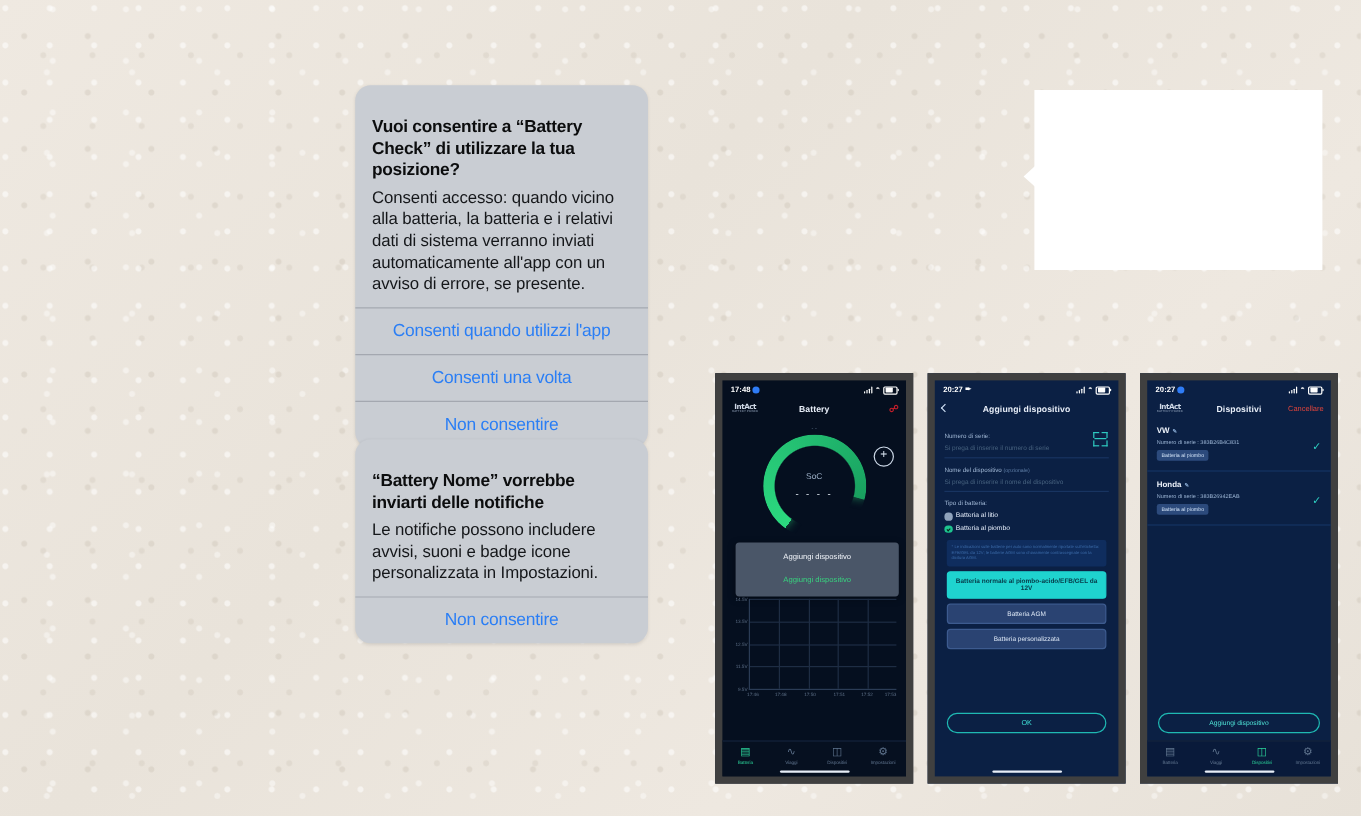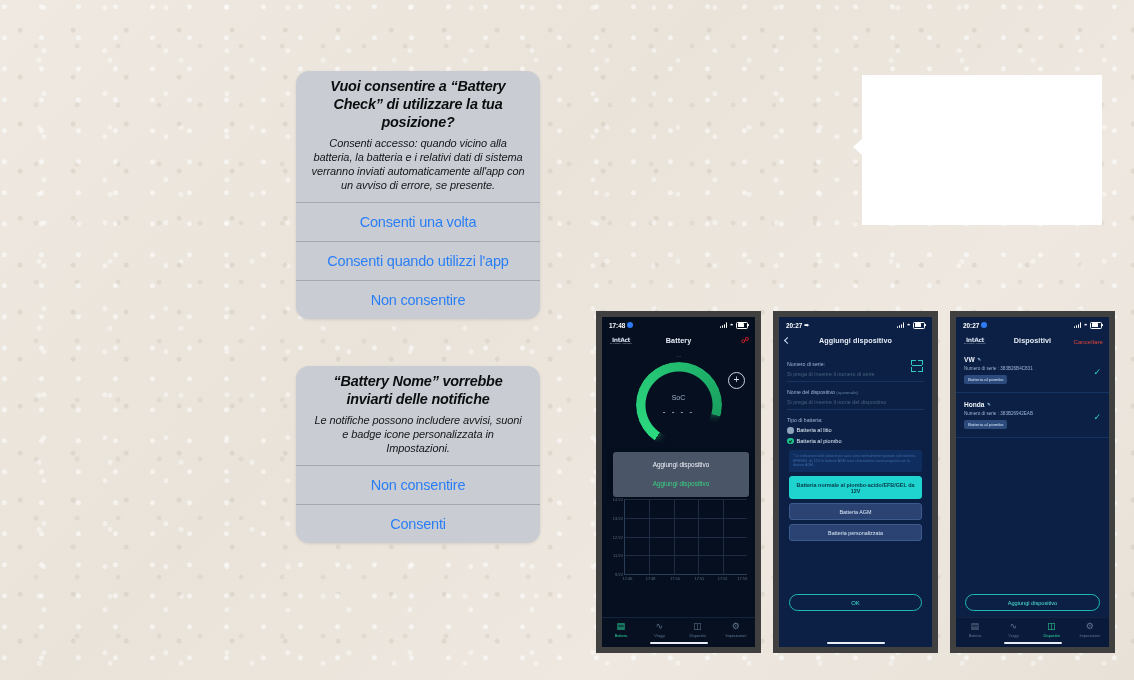--- a/index.html
+++ b/index.html
@@ -25,28 +25,28 @@
 
   
   .ios-alert{
     position:absolute;
     width:244px;
     background:#c9cdd3;
     border-radius:13px;
     overflow:hidden;
     box-shadow:0 1px 3px rgba(0,0,0,.10);
   }
-  .ios-alert .body{padding:6px 14px 10px;text-align:center;font-style:italic;}
+  .ios-alert .body{padding:26px 14px 10px;text-align:left;}
   .ios-alert .title{
     font-size:14.4px;font-weight:bold;color:#0c0d0e;line-height:1.25;
     letter-spacing:-.2px;
   }
   .ios-alert .msg{
     margin-top:5px;
-    font-size:11px;color:#15171a;line-height:1.28;letter-spacing:-.1px;
+    font-size:14px;color:#15171a;line-height:1.28;letter-spacing:-.1px;
   }
   .ios-alert .btn{
     display:block;width:100%;box-sizing:border-box;
     text-align:center;
     color:#2a7ef5;
     font-size:14.5px;
     letter-spacing:-.2px;
     padding:11px 4px;
     border-top:1px solid rgba(120,125,132,.45);
     background:transparent;
@@ -279,32 +279,31 @@
 </head>
 <body>
 
 <div id="grain"></div>
 
 <div class="ios-alert" id="alert-location">
   <div class="body">
     <div class="title">Vuoi consentire a “Battery Check” di utilizzare la tua posizione?</div>
     <div class="msg">Consenti accesso: quando vicino alla batteria, la batteria e i relativi dati di sistema verranno inviati automaticamente all'app con un avviso di errore, se presente.</div>
   </div>
+  <div class="btn">Consenti quando utilizzi l'app</div>
   <div class="btn first">Consenti una volta</div>
-  <div class="btn">Consenti quando utilizzi l'app</div>
   <div class="btn">Non consentire</div>
 </div>
 
 <div class="ios-alert" id="alert-notifications">
   <div class="body">
     <div class="title">“Battery Nome” vorrebbe inviarti delle notifiche</div>
     <div class="msg">Le notifiche possono includere avvisi, suoni e badge icone personalizzata in Impostazioni.</div>
   </div>
   <div class="btn first">Non consentire</div>
-  <div class="btn">Consenti</div>
 </div>
 
 <div id="white-callout">
   <div class="tail"></div>
   <div></div>
 </div>
 
 <div class="phone" id="phone-battery">
   <div class="statusbar">
     <div class="sb-left">

